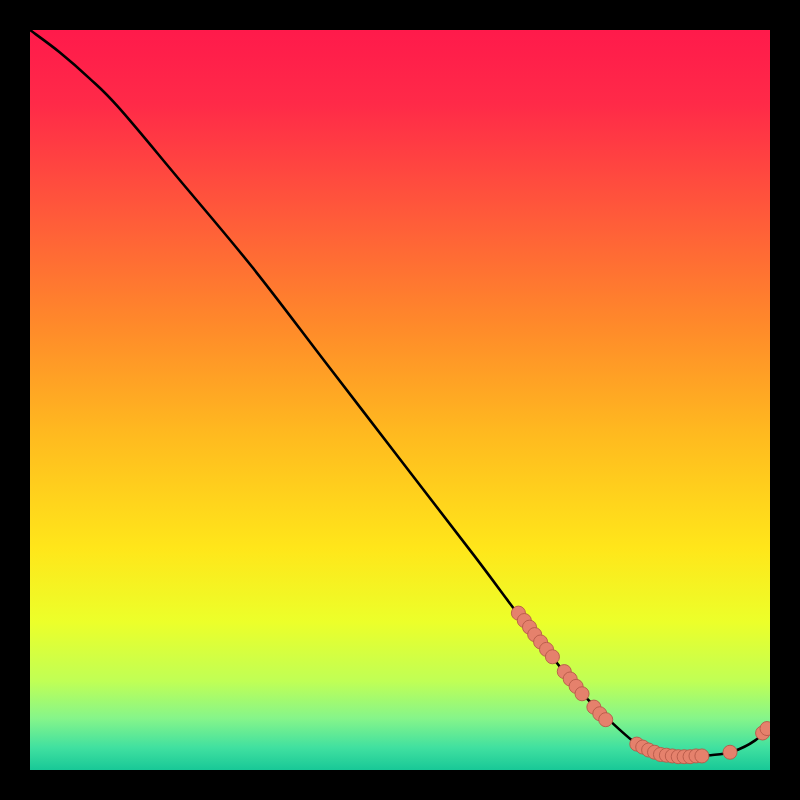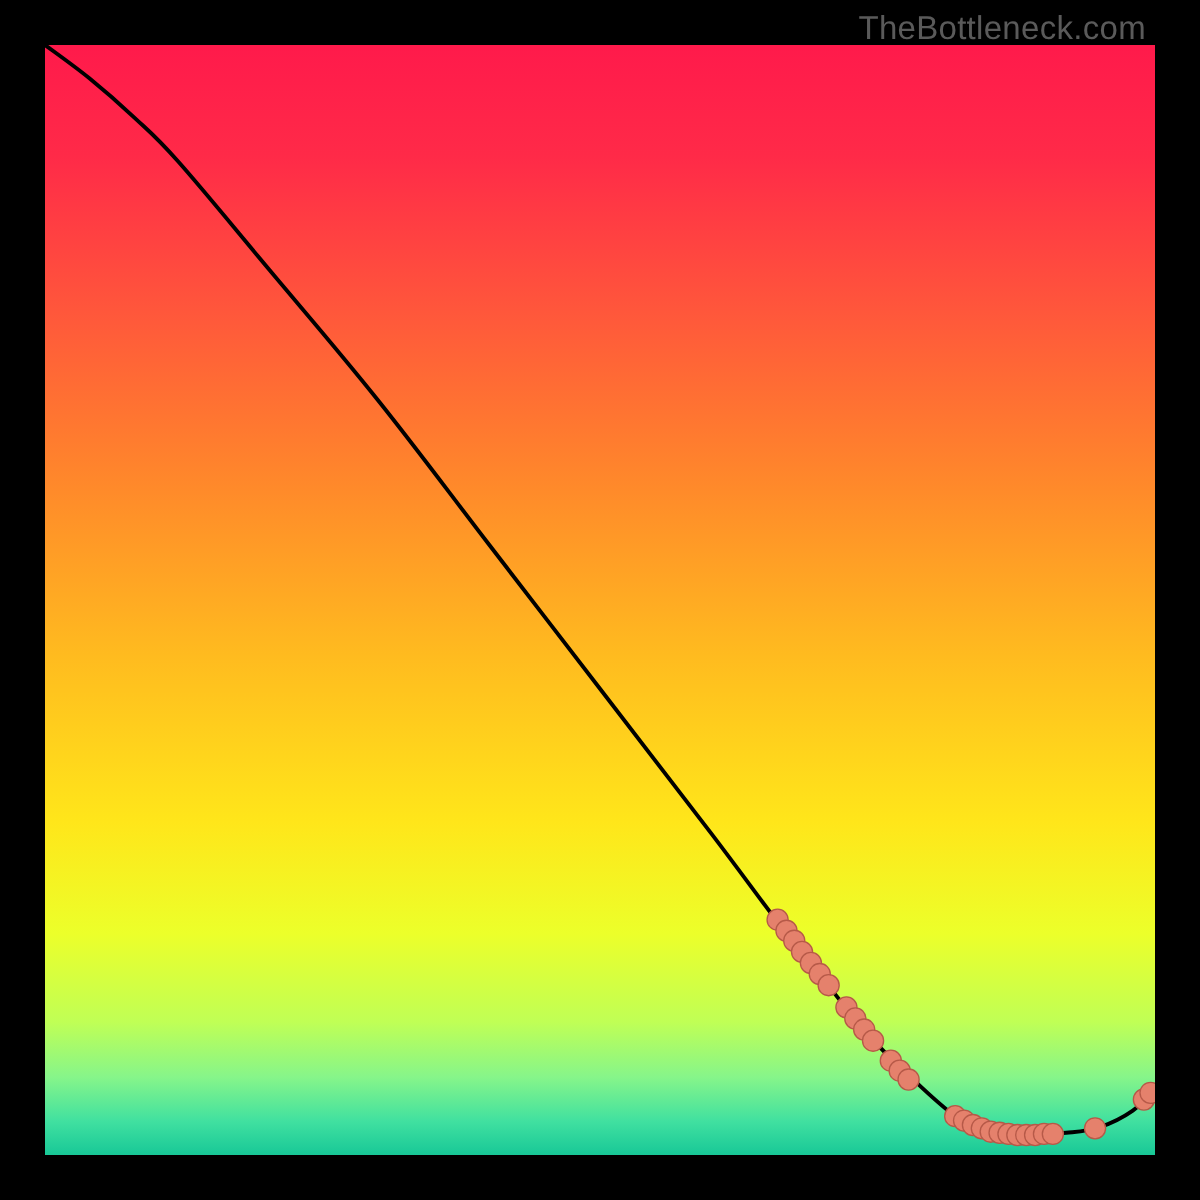--- a/index.html
+++ b/index.html
@@ -104,14 +104,13 @@
           <circle cx="89.2" cy="98.2" r="0.95" fill="#e5816c" stroke="#b65948" stroke-width="0.12"></circle>
           <circle cx="90" cy="98.1" r="0.95" fill="#e5816c" stroke="#b65948" stroke-width="0.12"></circle>
           <circle cx="90.8" cy="98.1" r="0.95" fill="#e5816c" stroke="#b65948" stroke-width="0.12"></circle>
           <circle cx="94.6" cy="97.6" r="0.95" fill="#e5816c" stroke="#b65948" stroke-width="0.12"></circle>
           <circle cx="99" cy="95" r="0.95" fill="#e5816c" stroke="#b65948" stroke-width="0.12"></circle>
           <circle cx="99.6" cy="94.4" r="0.95" fill="#e5816c" stroke="#b65948" stroke-width="0.12"></circle>
         </g>
     </svg>
   </div>
 
-  <div class="watermark">TheBottleneck.com</div>
 </div>
 
 </body></html>

